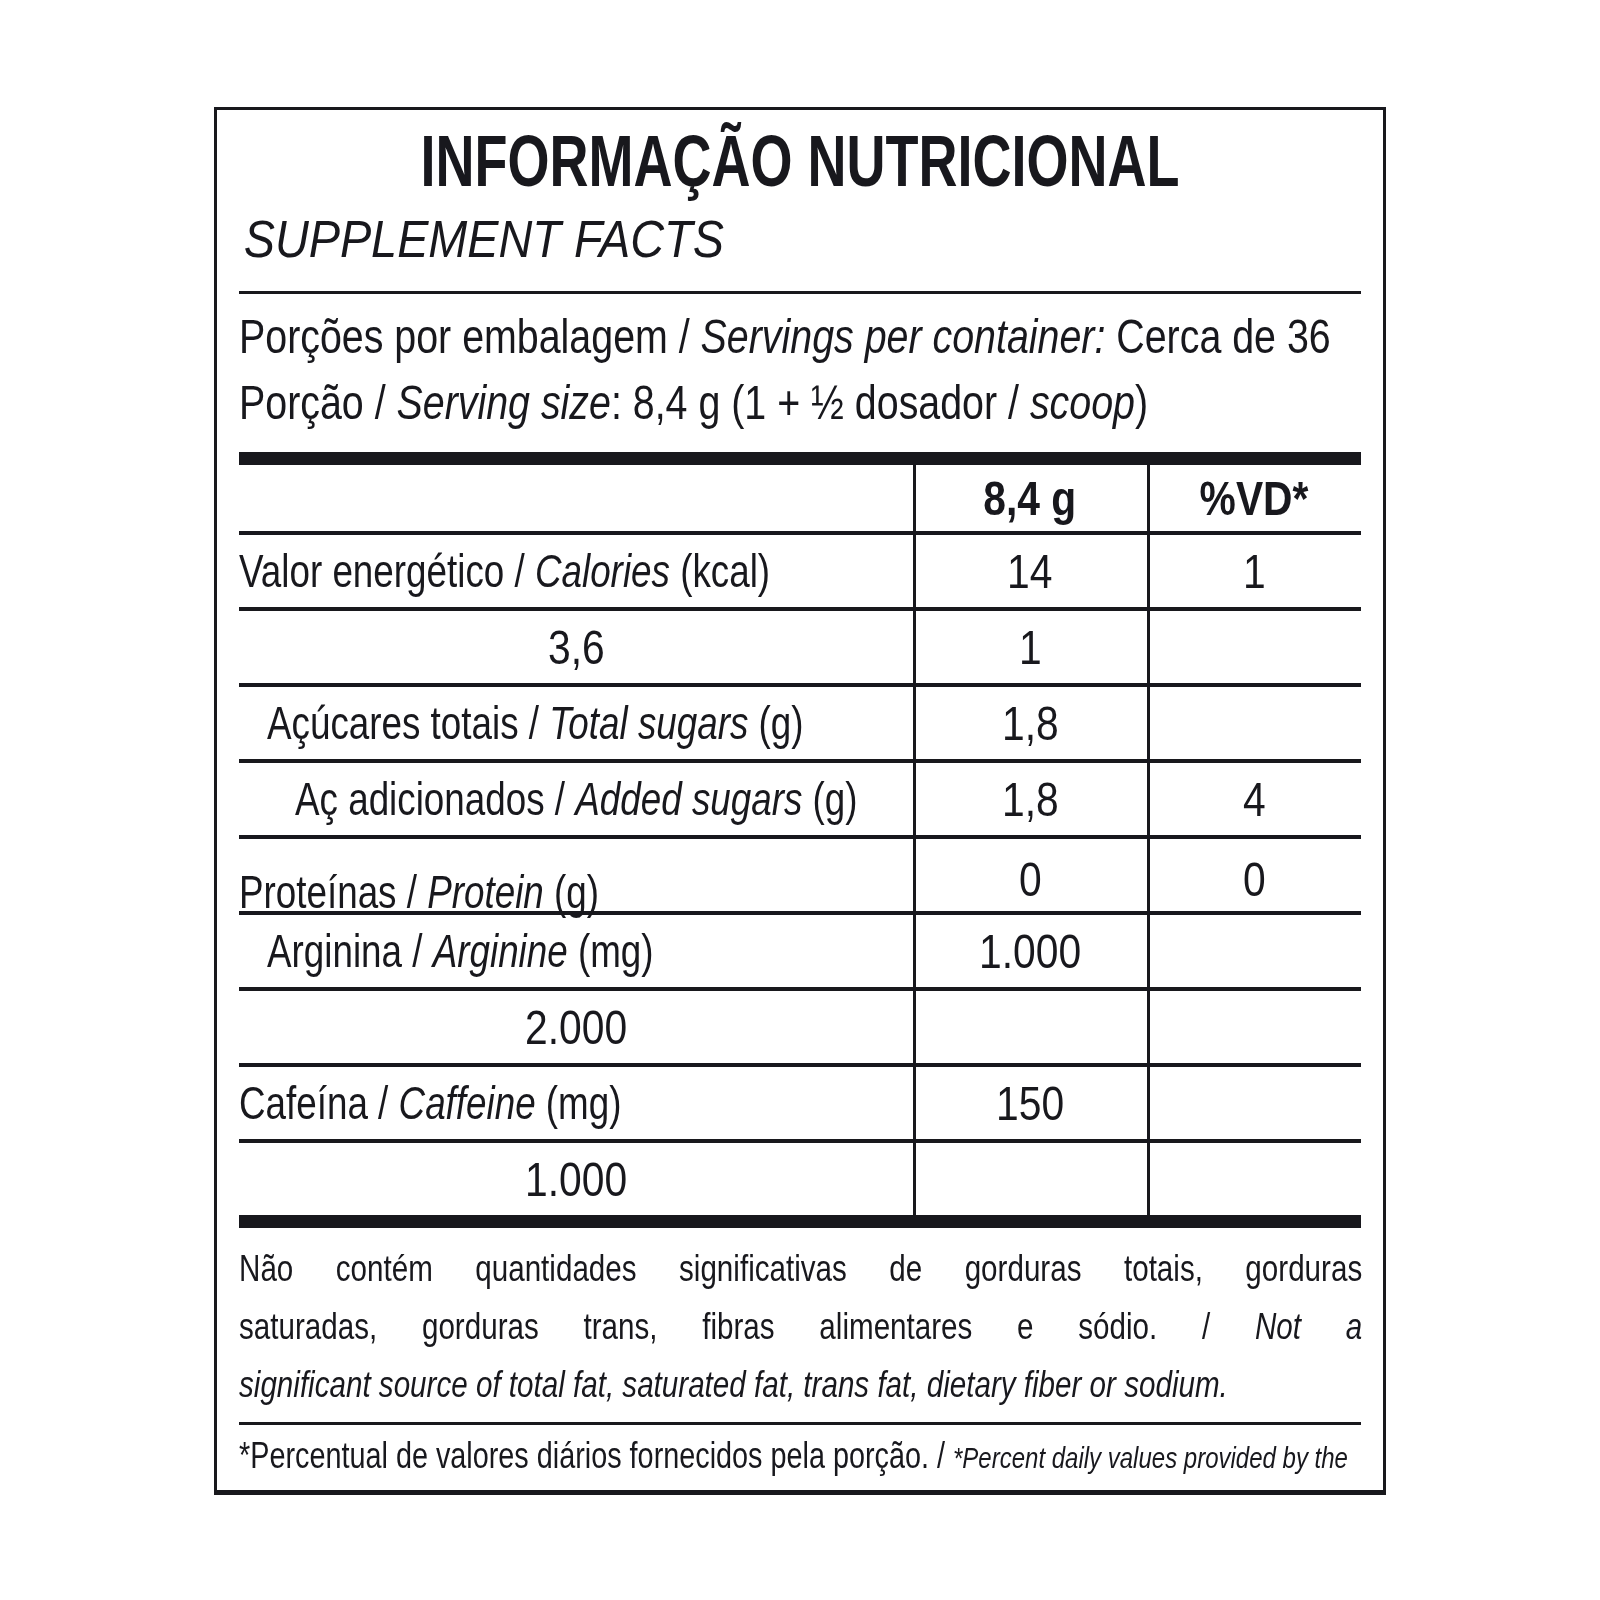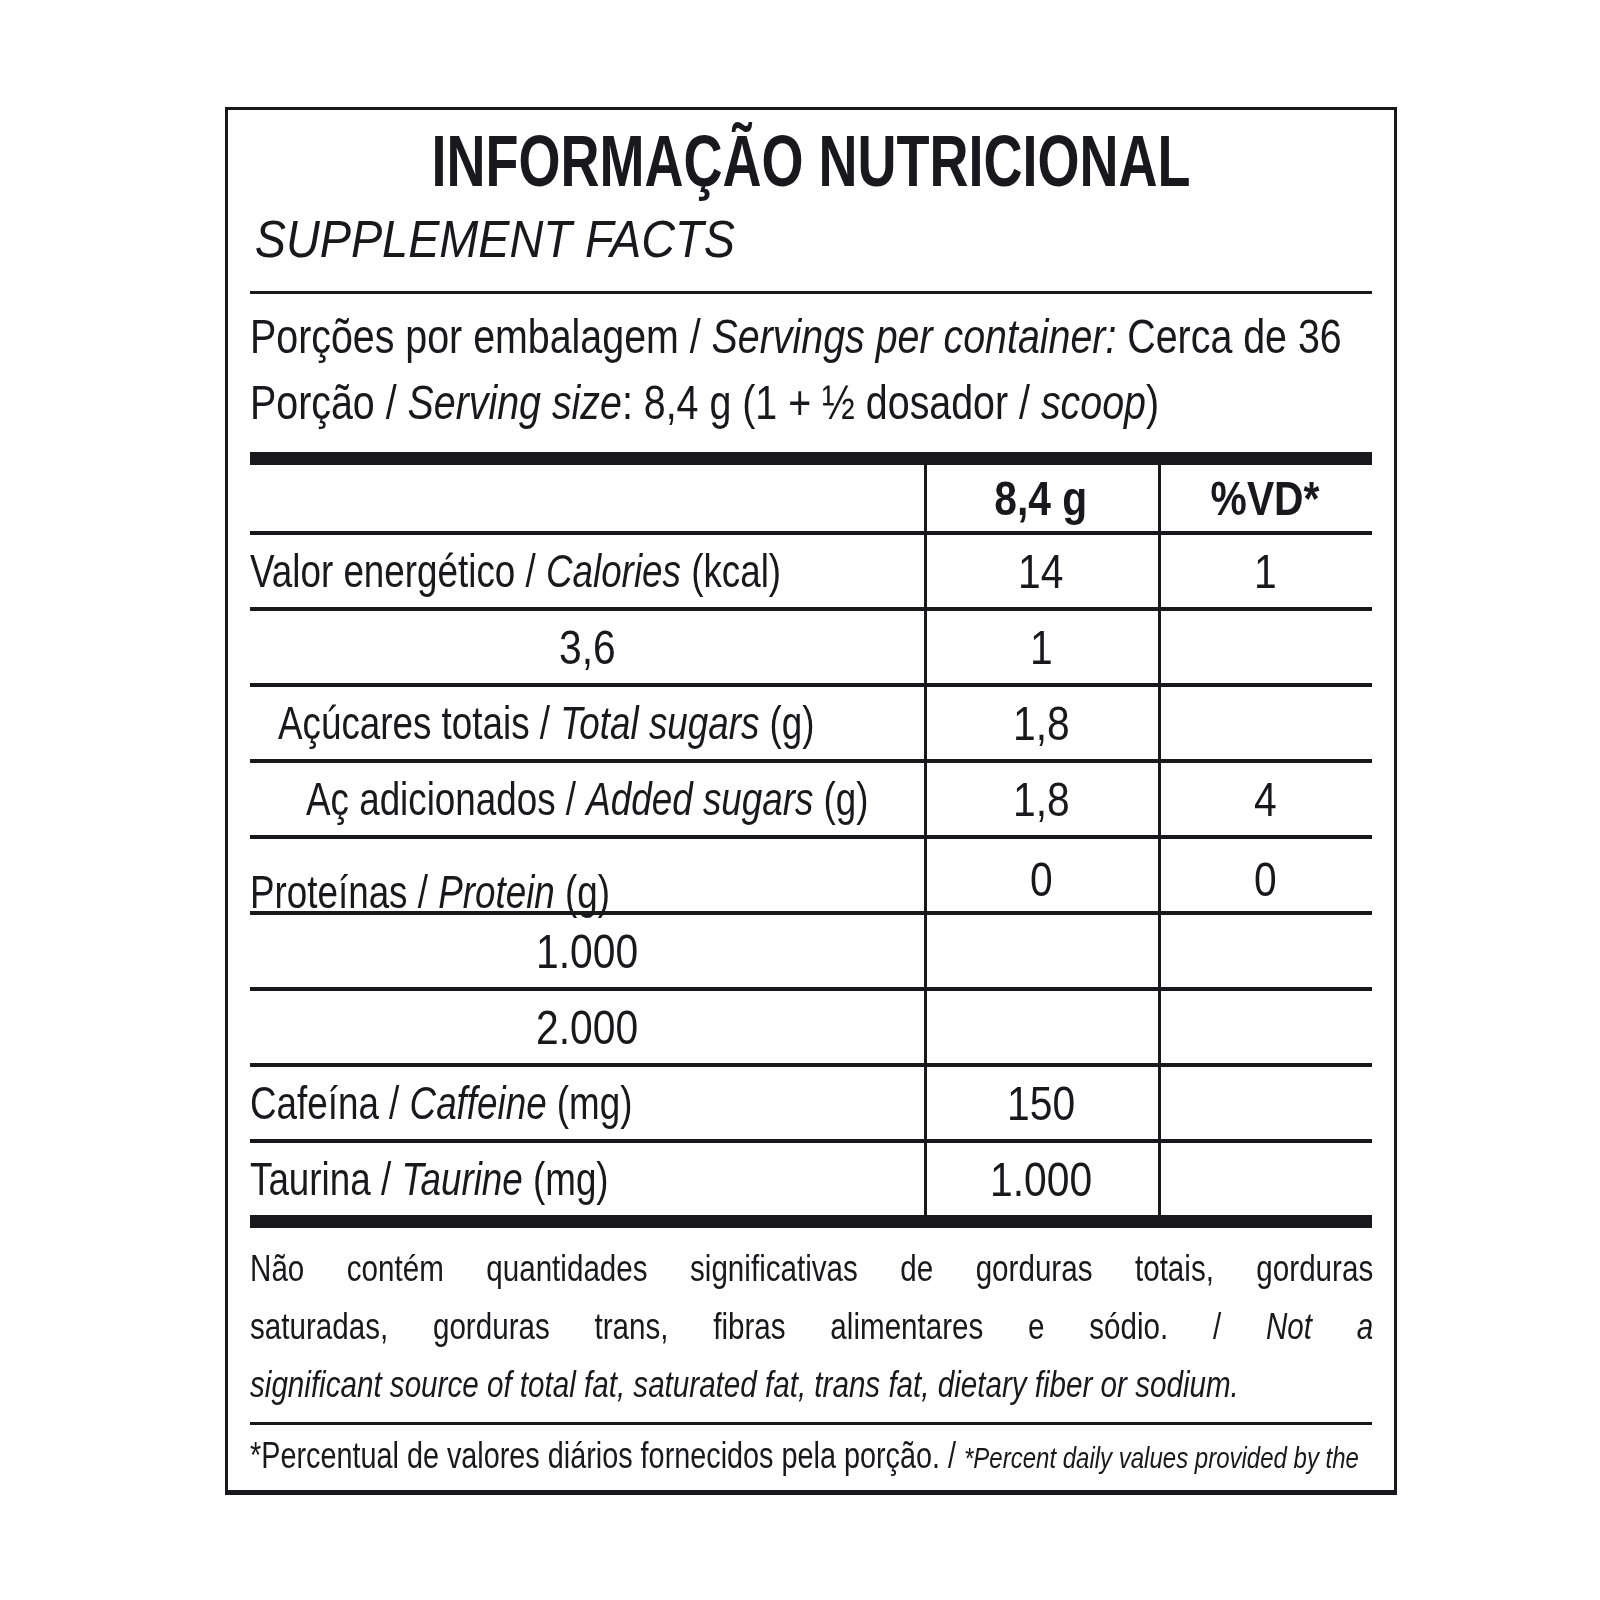--- a/index.html
+++ b/index.html
@@ -5,21 +5,21 @@
   :root{
     --ink:#18181d;
     --paper:#ffffff;
   }
   *{box-sizing:border-box;margin:0;padding:0;}
   html,body{width:1600px;height:1600px;background:var(--paper);
     font-family:"Liberation Sans",sans-serif;color:var(--ink);}
   #canvas{position:relative;width:1600px;height:1600px;background:var(--paper);overflow:hidden;}
 
   .label-box{
-    position:absolute;left:225px;top:107px;width:1172px;height:1388px;
+    position:absolute;left:214px;top:107px;width:1172px;height:1388px;
     border:3px solid var(--ink);border-bottom-width:5px;background:var(--paper);
     overflow:hidden;
   }
 
   .it{font-style:italic;}
 
   
   .cond{display:inline-block;white-space:nowrap;transform:scaleX(0.80);transform-origin:0 50%;}
   .cc{transform-origin:50% 50%;}
 
@@ -150,20 +150,23 @@
     </div>
     <div class="cell-mid">
       <span class="cond cc">0</span>
     </div>
     <div class="cell-dv">
       <span class="cond cc">0</span>
     </div>
   </div>
 
   <div class="trow">
+    <div class="cell-name" style="padding-left: 28px;">
+      <span class="cond"><span>Arginina / </span><span class="it">Arginine</span><span> (mg)</span></span>
+    </div>
     <div class="cell-mid">
       <span class="cond cc">1.000</span>
     </div>
     <div class="cell-dv">
       <span class="cond cc"></span>
     </div>
   </div>
 
   <div class="trow">
     <div class="cell-mid">
@@ -180,23 +183,20 @@
     </div>
     <div class="cell-mid">
       <span class="cond cc">150</span>
     </div>
     <div class="cell-dv">
       <span class="cond cc"></span>
     </div>
   </div>
 
   <div class="trow">
-    <div class="cell-name" style="padding-left: 0px;">
-      <span class="cond"><span>Taurina / </span><span class="it">Taurine</span><span> (mg)</span></span>
-    </div>
     <div class="cell-mid">
       <span class="cond cc">1.000</span>
     </div>
     <div class="cell-dv">
       <span class="cond cc"></span>
     </div>
   </div>
 </div>
     </div>
 

